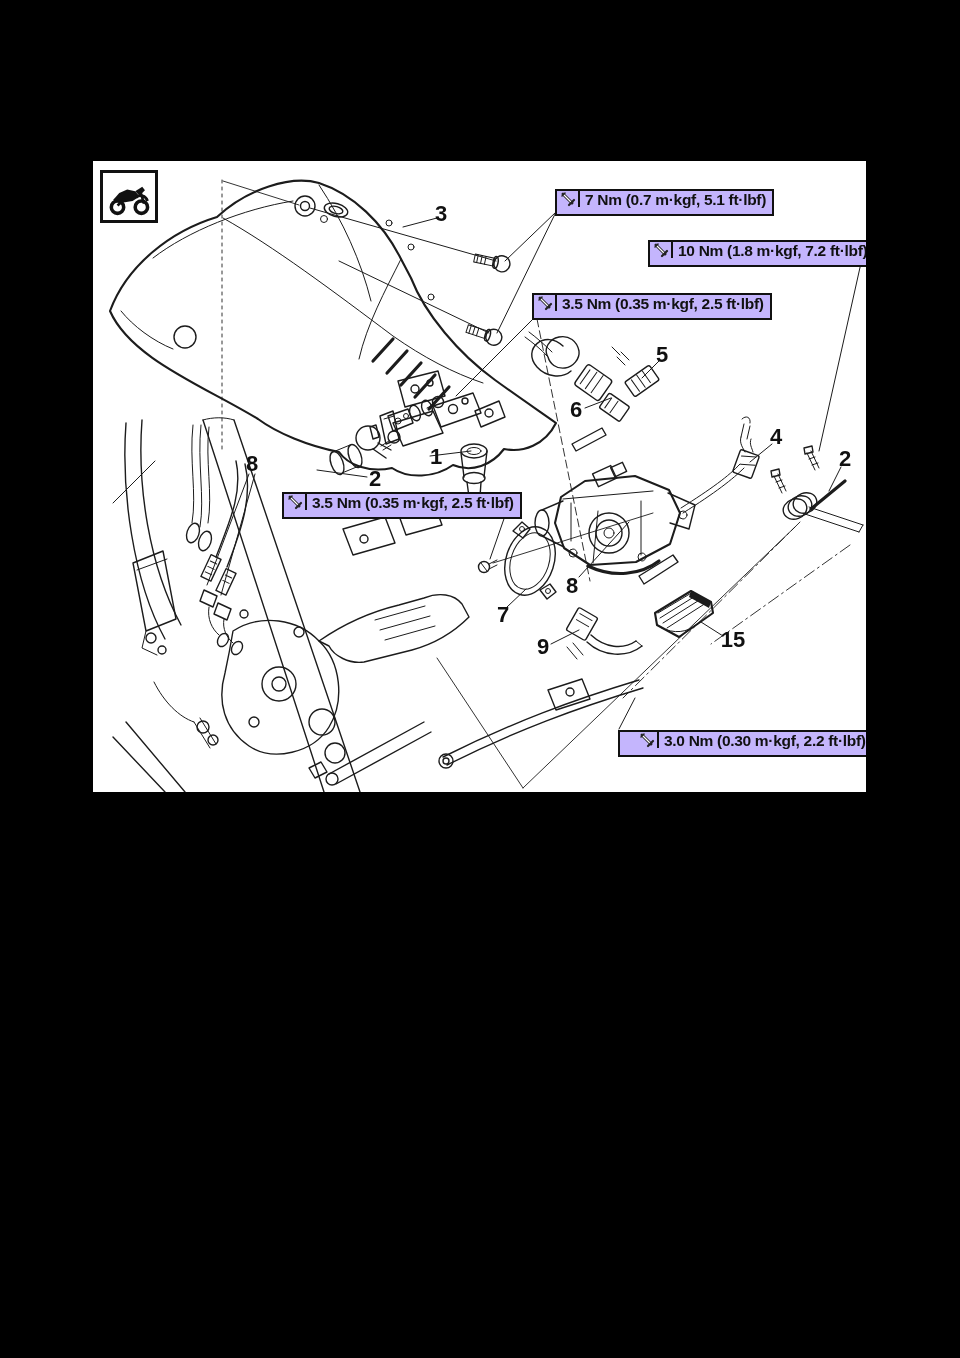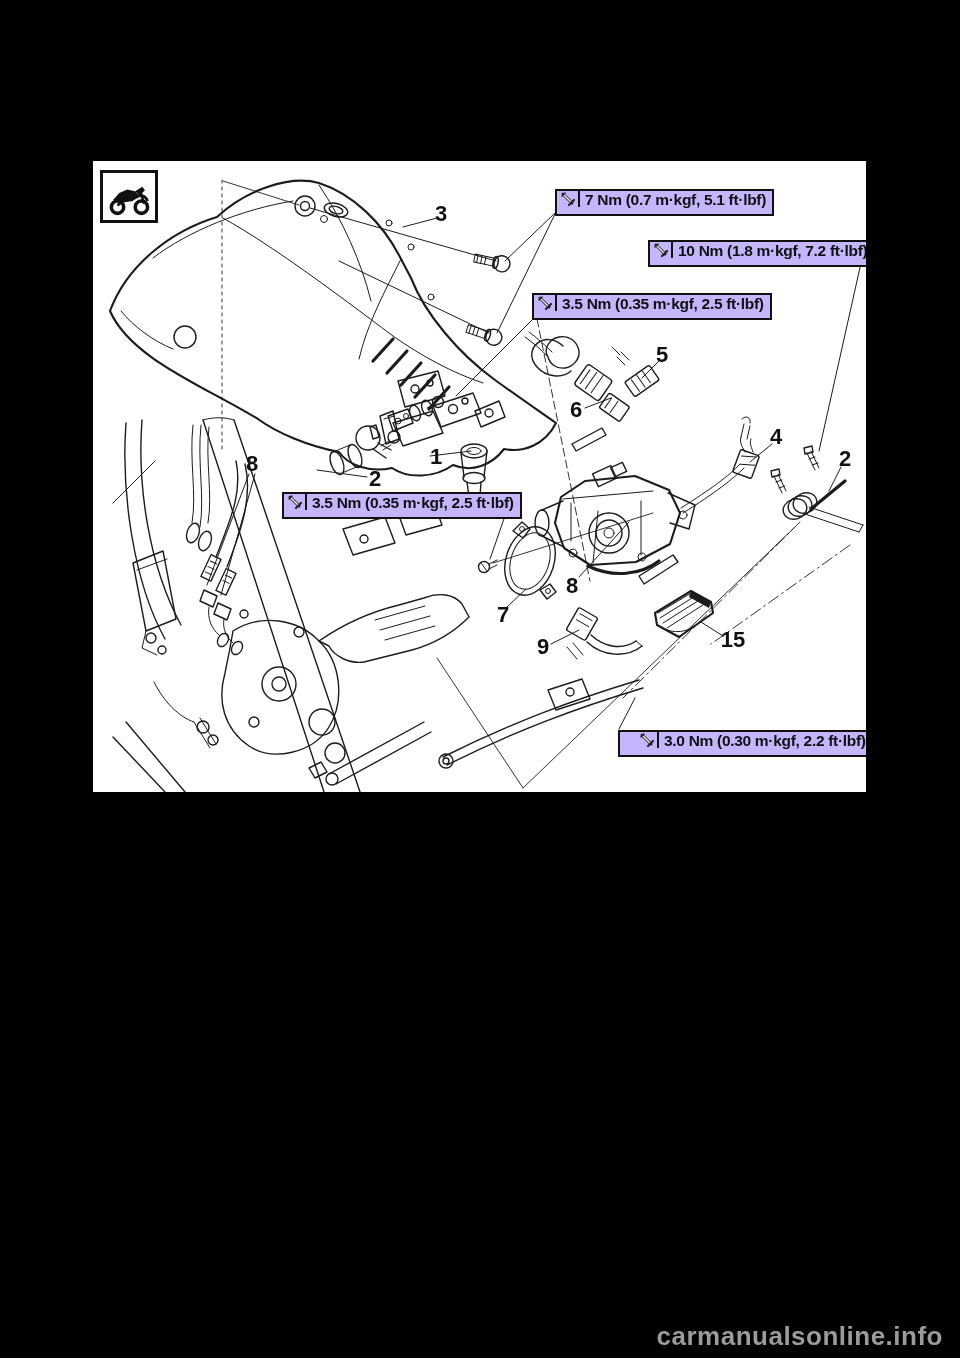--- a/index.html
+++ b/index.html
@@ -381,14 +381,13 @@
         <div class="callout" style="left: 483px; top: 249px;">6</div>
         <div class="callout" style="left: 410px; top: 454px;">7</div>
         <div class="callout" style="left: 159px; top: 303px;">8</div>
         <div class="callout" style="left: 450px; top: 486px;">9</div>
         <div class="callout" style="left: 752px; top: 298px;">2</div>
         <div class="callout" style="left: 479px; top: 425px;">8</div>
         <div class="callout" style="left: 640px; top: 479px;">15</div>
       </div>
   </div>
 
-  <div class="watermark" style="color: rgb(155, 155, 155);">carmanualsonline.info</div>
 </div>
 
 </body></html>

